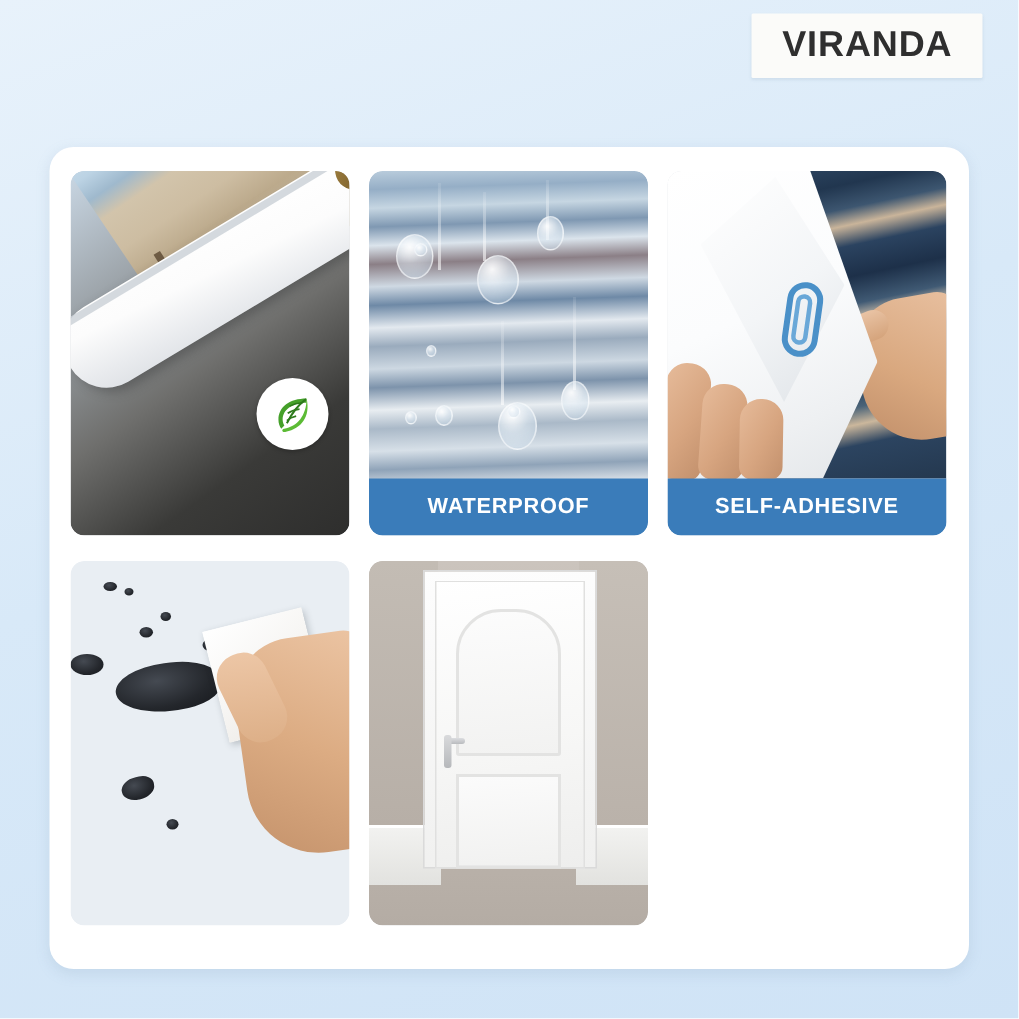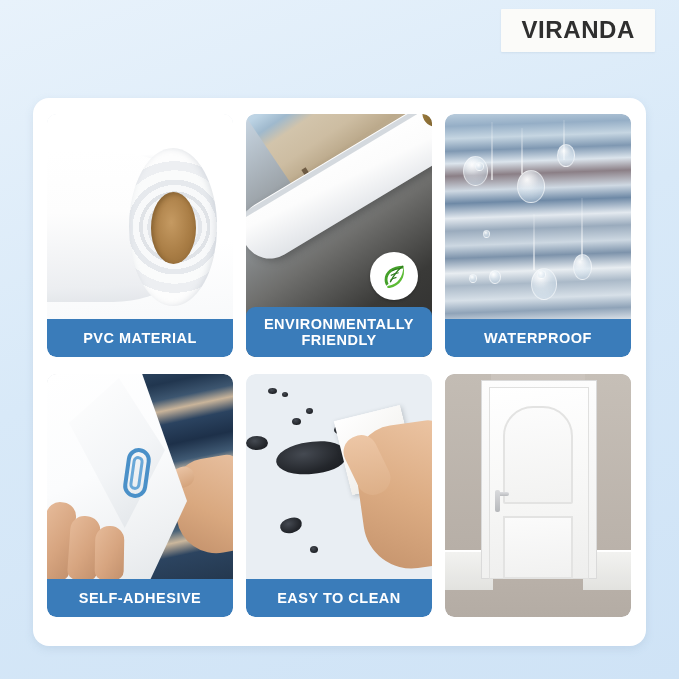--- a/index.html
+++ b/index.html
@@ -461,55 +461,39 @@
 
   <div class="header">
     <div class="brand-box">
       <div class="brand-text">VIRANDA</div>
     </div>
   </div>
 
   <div class="panel">
     <div class="grid">
 
-      <div class="card">
-        <div class="card-image">
-          <div class="pvc-bg"></div>
-          <div class="pvc-sheet"></div>
-          <div class="pvc-roll-body"></div>
-          <div class="pvc-roll-end"></div>
-          <div class="pvc-core"></div>
-        </div>
-        <div class="card-label single">PVC MATERIAL</div>
-      </div>
 
       <div class="card">
         <div class="card-image">
           <div class="env-bg"></div>
           <div class="env-beach"></div>
           <div class="env-pier"></div>
           <div class="env-pier2"></div>
           <div class="env-roll">
             <div class="env-roll-edge"></div>
             <div class="env-roll-tip"></div>
           </div>
           <div class="env-badge">
             <svg width="30" height="30" viewBox="0 0 32 32">
               <path d="M26 5C14 5 6 11 6 20c0 2.4 .7 4.6 2 6.4l2.2-2.2C9.5 22.8 9 21.5 9 20c0-7 6.8-12 17-12z" fill="#45a02a"></path>
               <path d="M26 5c0 12-6.5 20-16 21.5-1 .15-1.6 1-1.1 1.8.5.8 1.6.6 2.5.4C22.2 26.4 29 18 26 5z" fill="#5cbb35"></path>
               <path d="M25.6 5.4C20 9.6 15.4 15.6 12 22.6" stroke="#2d7a1c" stroke-width="1.4" fill="none"></path>
               <path d="M23 8c-3.5.2-6.5 1-9 2.4M21 12.5c-3.2.3-6 1.3-8.4 3M18.6 17.5c-2.6.5-4.8 1.6-6.6 3.2" stroke="#2d7a1c" stroke-width="1.2" fill="none"></path>
             </svg>
           </div>
-        </div>
-        <div class="card-label double">
-          <span>
-            <span>ENVIRONMENTALLY</span><br>
-            <span>FRIENDLY</span>
-          </span>
         </div>
       </div>
 
       <div class="card">
         <div class="card-image">
           <div class="wp-bg"></div>
           <div class="trail" style="left:46px; top:8px; height:58px;"></div>
           <div class="trail" style="left:76px; top:14px; height:46px;"></div>
           <div class="trail" style="left:118px; top:6px; height:40px;"></div>
           <div class="trail" style="left:136px; top:84px; height:62px;"></div>
@@ -554,21 +538,20 @@
           <div class="stain" style="left:46px; top:44px; width:9px; height:7px;"></div>
           <div class="stain" style="left:88px; top:52px; width:10px; height:8px;"></div>
           <div class="stain" style="left:30px; top:68px; width:70px; height:32px; border-radius:50% 46% 44% 52%; transform:rotate(-7deg);"></div>
           <div class="stain" style="left:0px; top:62px; width:22px; height:14px; border-radius:50%;"></div>
           <div class="stain" style="left:34px; top:144px; width:22px; height:15px; border-radius:50% 40% 52% 46%; transform:rotate(-12deg);"></div>
           <div class="stain" style="left:64px; top:172px; width:8px; height:7px;"></div>
           <div class="ec-cloth"></div>
           <div class="ec-hand"></div>
           <div class="ec-finger"></div>
         </div>
-        <div class="card-label single">EASY TO CLEAN</div>
       </div>
 
       <div class="card">
         <div class="card-image">
           <div class="ng-bg"></div>
           <div class="ng-wall-l"></div>
           <div class="ng-wall-r"></div>
           <div class="ng-base-l"></div>
           <div class="ng-base-r"></div>
           <div class="ng-frame"></div>

